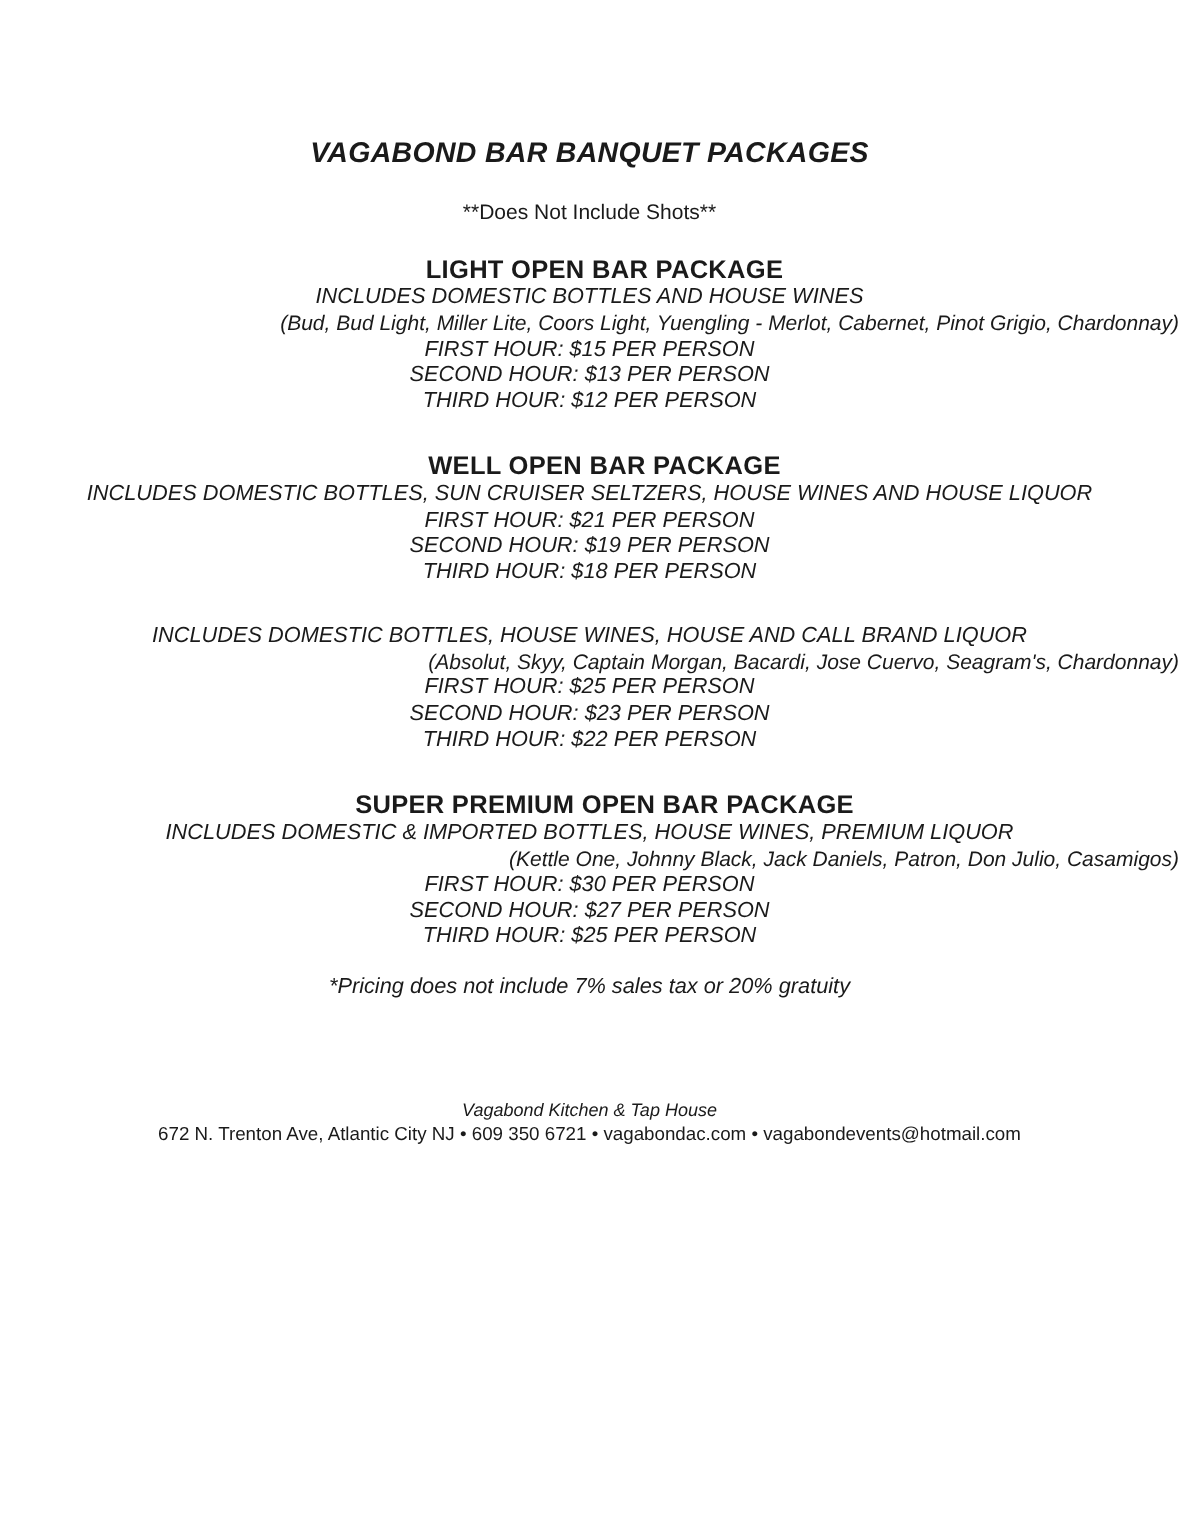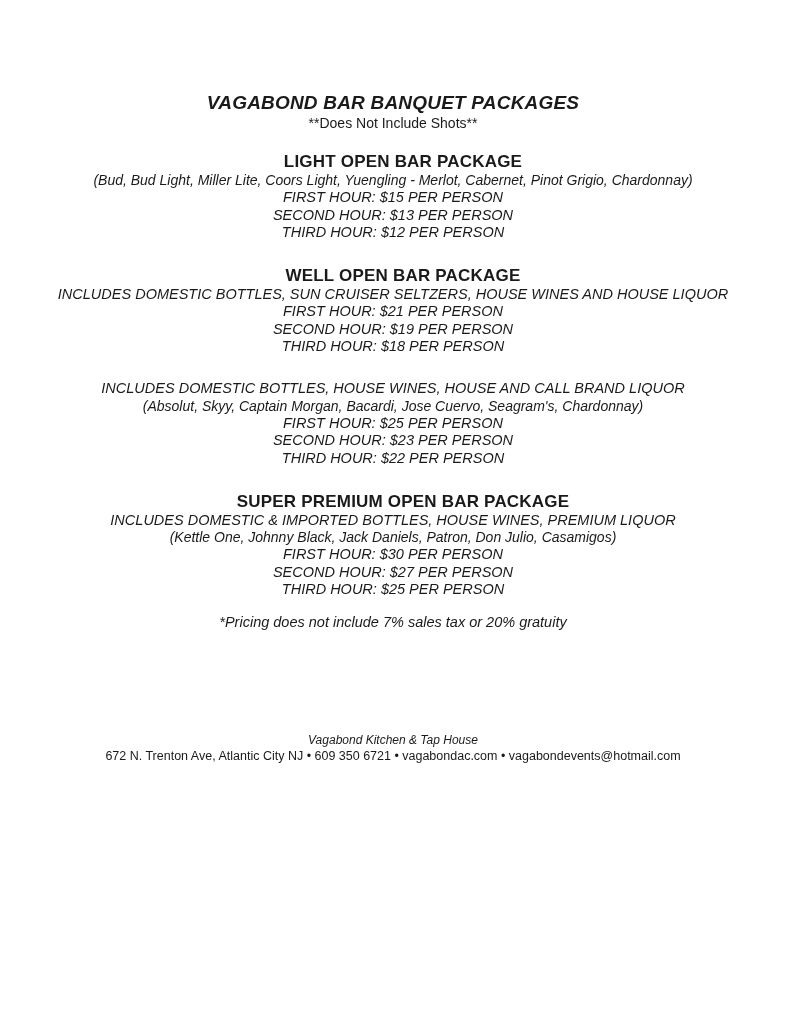--- a/index.html
+++ b/index.html
@@ -27,21 +27,21 @@
   .doc-title {
     font-size: 19px;
     line-height: 20px;
     font-weight: bold;
     font-style: italic;
     letter-spacing: 0.2px;
   }
   .doc-subtitle {
     font-size: 14px;
     line-height: 17px;
-    margin-top: 2px;
+    margin-top: 20px;
   }
   .package {
     margin-top: 25px;
   }
   .package.first {
     margin-top: 20px;
   }
   .pkg-name {
     font-size: 17px;
     line-height: 20px;
@@ -49,20 +49,21 @@
     letter-spacing: 0.2px;
     padding-left: 20px;
   }
   .pkg-line {
     font-size: 14.5px;
     line-height: 17.3px;
     font-style: italic;
   }
   .pkg-line.brands {
     font-size: 14px;
+    text-align: right;
   }
   .note {
     margin-top: 16px;
     font-size: 14.5px;
     line-height: 17px;
     font-style: italic;
   }
   .footer {
     position: absolute;
     bottom: 24px;
@@ -84,20 +85,21 @@
 <body>
 
 <div class="page">
   <div class="content">
 
     <div class="doc-title">VAGABOND BAR BANQUET PACKAGES</div>
     <div class="doc-subtitle">**Does Not Include Shots**</div>
 
     <div class="package first">
       <div class="pkg-name">LIGHT OPEN BAR PACKAGE</div>
+      <div class="pkg-line">INCLUDES DOMESTIC BOTTLES AND HOUSE WINES</div>
       <div class="pkg-line brands">(Bud, Bud Light, Miller Lite, Coors Light, Yuengling - Merlot, Cabernet, Pinot Grigio, Chardonnay)</div>
       <div class="pkg-line">FIRST HOUR: $15 PER PERSON</div>
       <div class="pkg-line">SECOND HOUR: $13 PER PERSON</div>
       <div class="pkg-line">THIRD HOUR: $12 PER PERSON</div>
     </div>
 
     <div class="package">
       <div class="pkg-name">WELL OPEN BAR PACKAGE</div>
       <div class="pkg-line">INCLUDES DOMESTIC BOTTLES, SUN CRUISER SELTZERS, HOUSE WINES AND HOUSE LIQUOR</div>
       <div class="pkg-line">FIRST HOUR: $21 PER PERSON</div>

